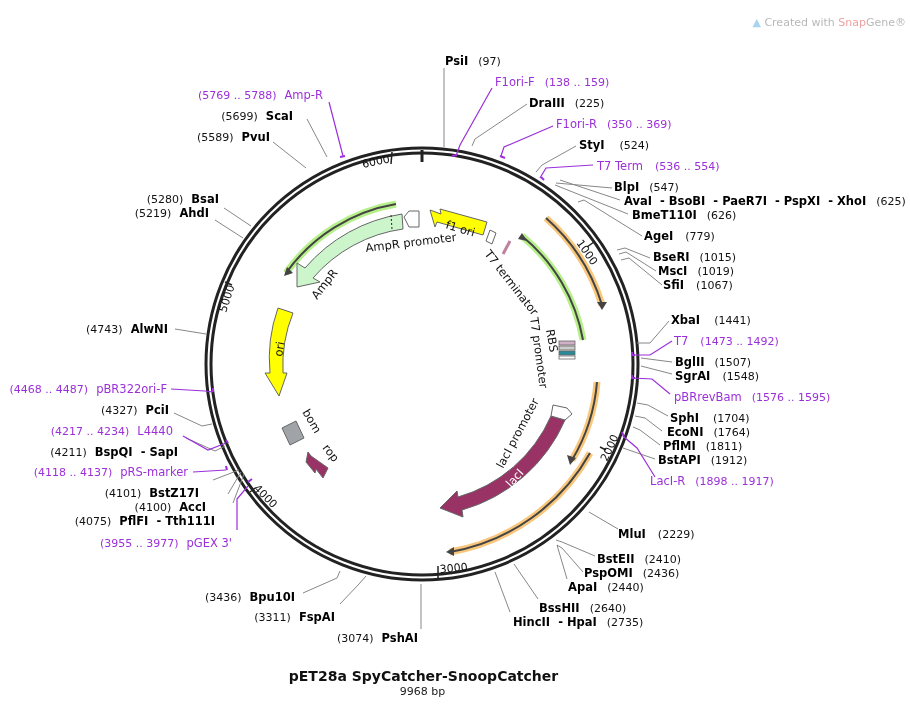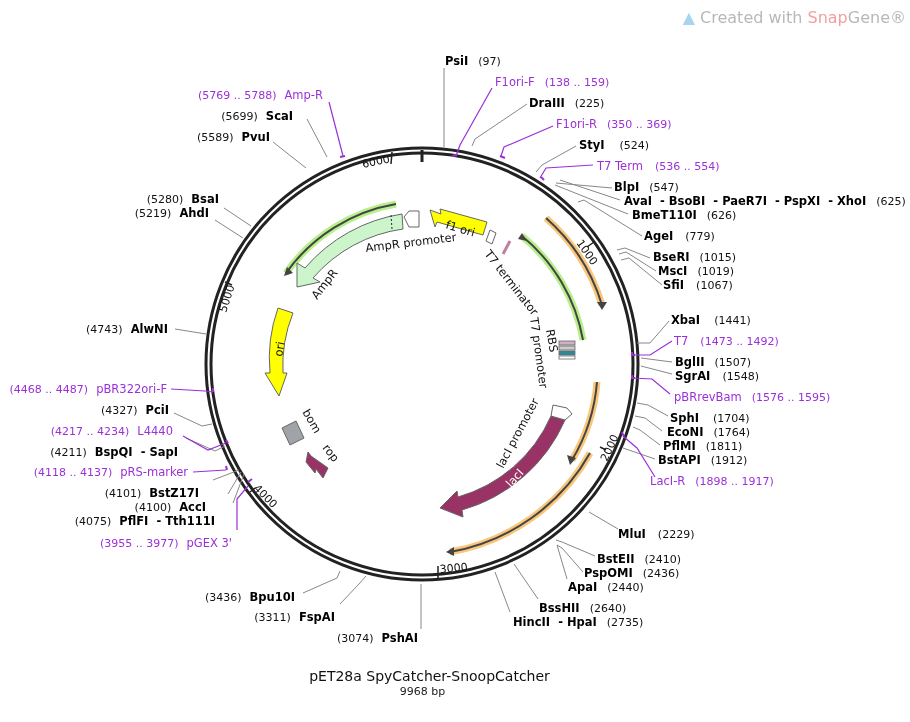--- a/index.html
+++ b/index.html
@@ -1,20 +1,20 @@
 <!DOCTYPE html>
 <html><head>
 <meta charset="utf-8">
 <style>
   html,body{margin:0;padding:0;background:#fff;}
   body{width:910px;height:722px;position:relative;overflow:hidden;font-family:"DejaVu Sans",sans-serif;}
   #map{position:absolute;left:0;top:0;}
-  .watermark{position:absolute;right:4px;top:8px;font-family:"DejaVu Sans",sans-serif;font-size:16px;color:#b8b8b8;}
+  .watermark{position:absolute;right:4px;top:16px;font-family:"DejaVu Sans",sans-serif;font-size:11px;color:#b8b8b8;}
   .watermark .snap{color:#f0a0a0;}
-  .title{position:absolute;left:7px;width:845px;top:668px;text-align:center;font-weight:normal;font-size:14px;color:#111;}
+  .title{position:absolute;left:1px;width:845px;top:668px;text-align:center;font-weight:bold;font-size:14px;color:#111;}
   .subtitle{position:absolute;left:0;width:845px;top:685px;text-align:center;font-size:11px;color:#222;}
   svg text{font-family:"DejaVu Sans",sans-serif;}
   .enz{font-weight:bold;font-size:11.5px;fill:#000;}
   .pos{font-size:11px;fill:#111;}
   .prm{font-size:11.5px;fill:#9b30d9;}
   .tick{font-size:11px;fill:#111;}
   .flab{font-size:11.5px;fill:#111;}
 </style>
 </head>
 <body>

